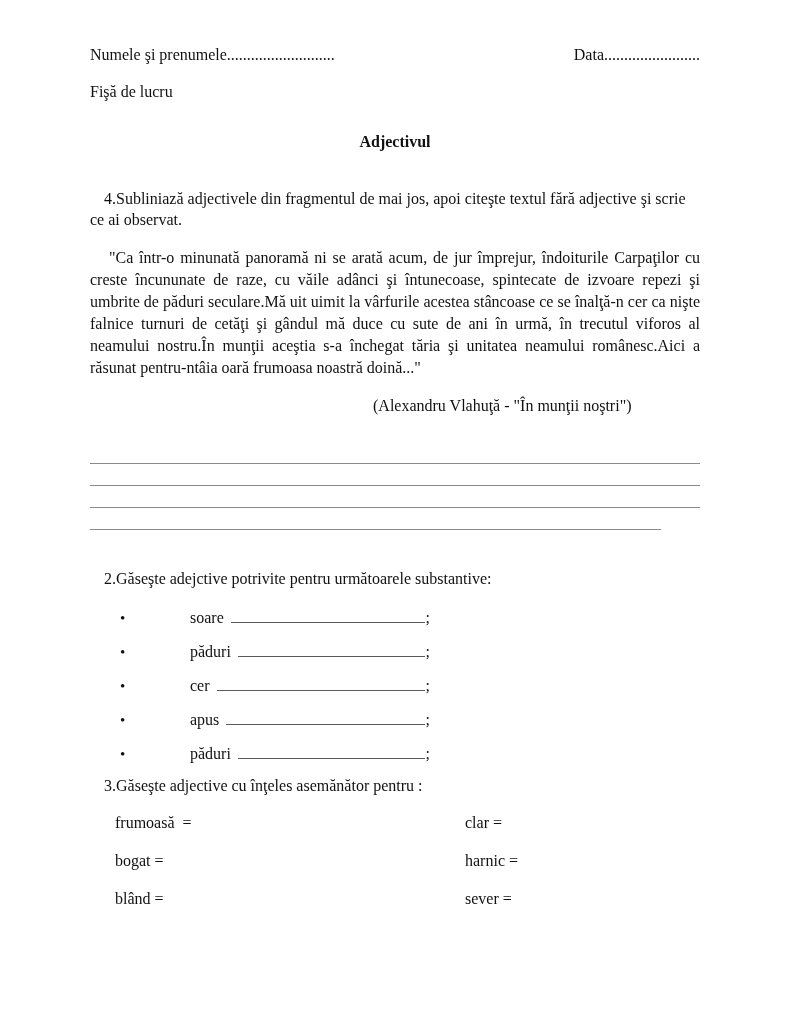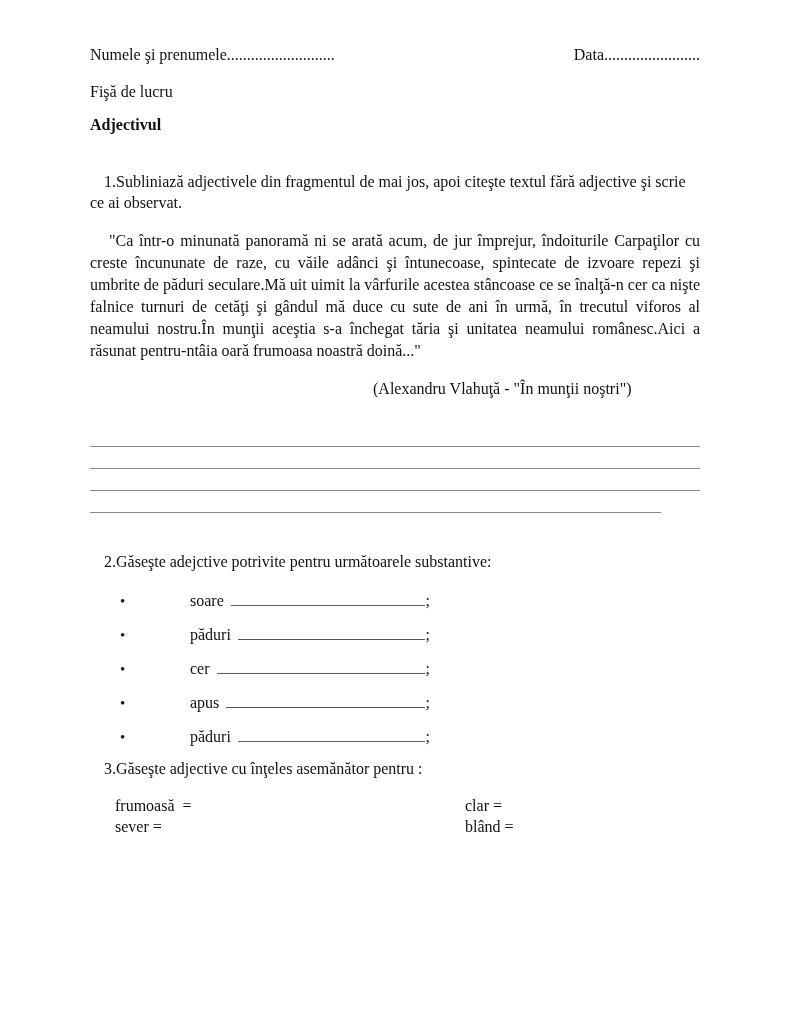--- a/index.html
+++ b/index.html
@@ -22,23 +22,23 @@
   .header-row {
     display: flex;
     justify-content: space-between;
     align-items: baseline;
   }
   .doc-title {
     text-align: left;
     margin-top: 19px;
   }
   .doc-subtitle {
-    text-align: left;
+    text-align: center;
     font-weight: bold;
-    margin-top: 15px;
+    margin-top: 32px;
   }
   .task1-instruction {
     margin-top: 37px;
     text-indent: 14px;
     line-height: 21px;
   }
   .quote-block {
     margin-top: 17px;
     text-align: justify;
     text-indent: 19px;
@@ -90,41 +90,41 @@
     padding-left: 1px;
   }
   .task3-instruction {
     text-indent: 14px;
   }
   .pairs-grid {
     margin-top: 17px;
     margin-left: 25px;
     display: grid;
     grid-template-columns: 350px auto;
-    row-gap: 0;
+    row-gap: 17px;
   }
   .pair-cell {
     white-space: pre-wrap;
     line-height: 21px;
   }
 </style>
 </head>
 <body>
 
 <div class="page">
 
   <div class="header-row">
     <span>Numele şi prenumele...........................</span>
     <span>Data........................</span>
   </div>
 
   <div class="doc-title">Fişă de lucru</div>
   <div class="doc-subtitle">Adjectivul</div>
 
-  <div class="task1-instruction">1.Subliniază adjectivele din fragmentul de mai jos, apoi citeşte textul fără adjective şi scrie ce ai observat.</div>
+  <div class="task1-instruction">4.Subliniază adjectivele din fragmentul de mai jos, apoi citeşte textul fără adjective şi scrie ce ai observat.</div>
 
   <div class="quote-block">"Ca într-o minunată panoramă ni se arată acum, de jur împrejur, îndoiturile Carpaţilor cu creste încununate de raze, cu văile adânci şi întunecoase, spintecate de izvoare repezi şi umbrite de păduri seculare.Mă uit uimit la vârfurile acestea stâncoase ce se înalţă-n cer ca nişte falnice turnuri de cetăţi şi gândul mă duce cu sute de ani în urmă, în trecutul viforos al neamului nostru.În munţii aceştia s-a închegat tăria şi unitatea neamului românesc.Aici a răsunat pentru-ntâia oară frumoasa noastră doină..."</div>
 
   <div class="attribution">(Alexandru Vlahuţă - "În munţii noştri")</div>
 
   <div class="answer-lines">
     <div class="answer-line"></div>
     <div class="answer-line"></div>
     <div class="answer-line"></div>
     <div class="answer-line short"></div>
@@ -169,17 +169,19 @@
       <span class="bullet-suffix">;</span>
     </div>
 
   </div>
 
   <div class="task3-instruction">3.Găseşte adjective cu înţeles asemănător pentru :</div>
 
   <div class="pairs-grid">
     <span class="pair-cell">frumoasă  =</span>
     <span class="pair-cell">clar =</span>
+    <span class="pair-cell">bogat =</span>
+    <span class="pair-cell">harnic =</span>
+    <span class="pair-cell">blând =</span>
     <span class="pair-cell">sever =</span>
-    <span class="pair-cell">blând =</span>
   </div>
 
 </div>
 
 </body></html>

